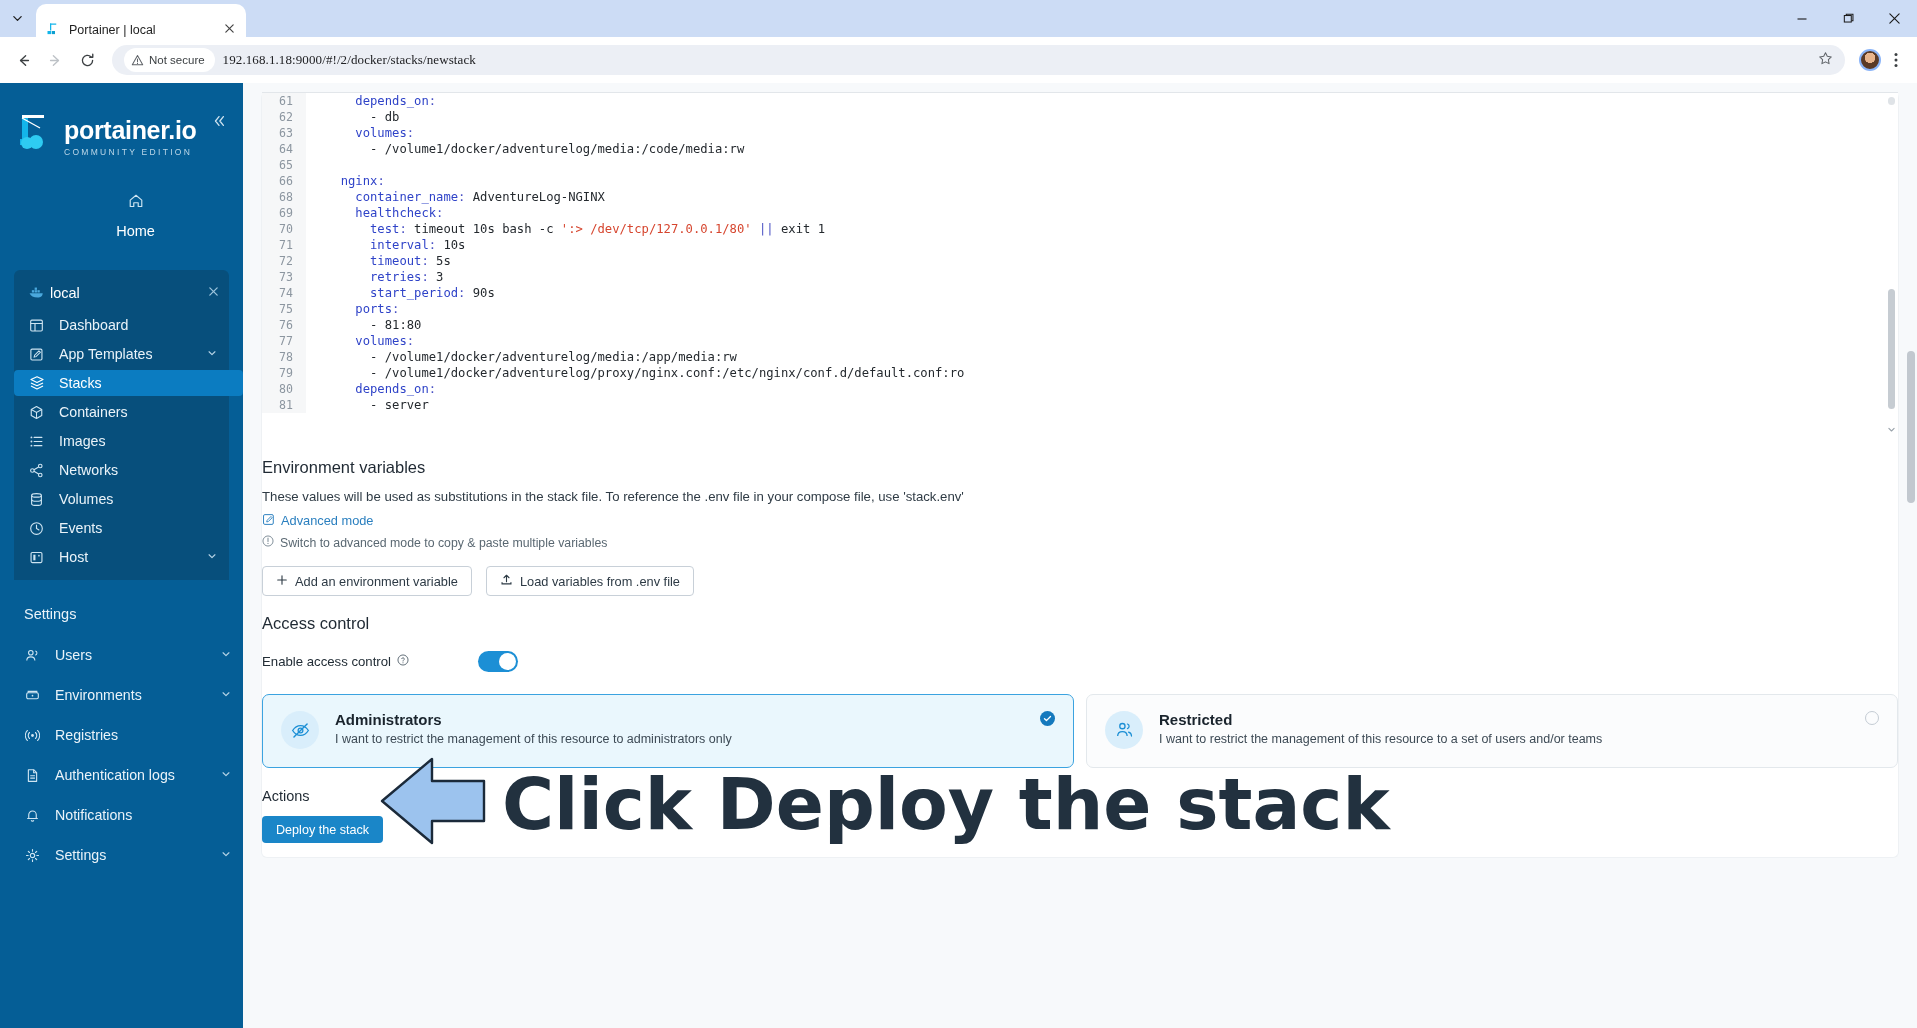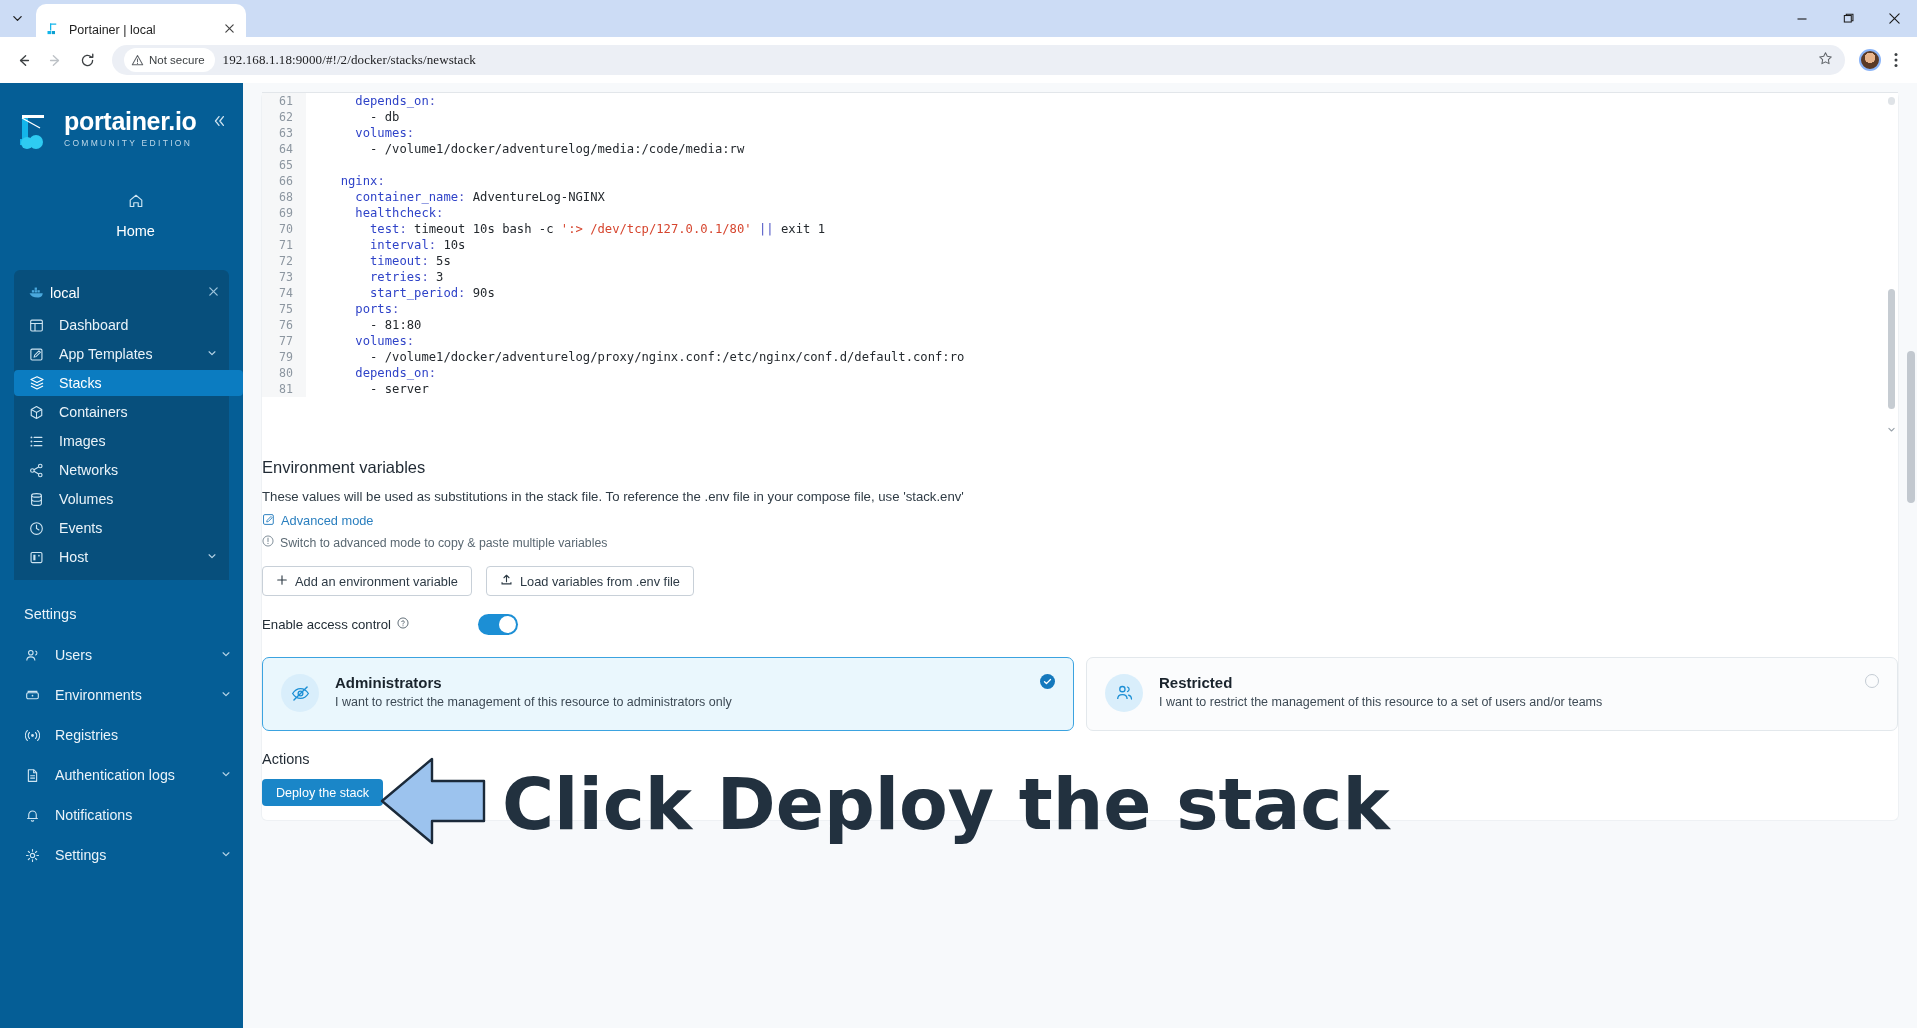--- a/index.html
+++ b/index.html
@@ -65,21 +65,21 @@
   .kebab{ width:26px;height:30px;display:flex;align-items:center;justify-content:center;color:#3c4043; }
 
   
   .app{ display:flex; height:calc(1028px - 83px); background:#ffffff; }
 
   
   .sidebar{
     width:243px; flex:none; background:#055e96; color:#fff; position:relative;
     padding-top:18px;
   }
-  .logo-row{ display:flex; align-items:flex-start; gap:10px; padding:8px 0 0 14px; }
+  .logo-row{ display:flex; align-items:flex-end; gap:10px; padding:8px 0 0 14px; }
   .logo-text .p1{ font-size:25px; font-weight:600; letter-spacing:-0.3px; line-height:1; }
   .logo-text .p2{ font-size:8.5px; letter-spacing:2.3px; color:#bcd7e8; margin-top:4px; }
   .collapse-btn{
     position:absolute; right:14px; top:28px; width:20px;height:20px;
     display:flex;align-items:center;justify-content:center; color:#cfe3f0; font-size:13px;
   }
   .nav-home{
     display:flex; align-items:center; gap:14px; padding:9px 0 9px 28px; margin-top:26px;
     font-size:14.5px;
     flex-direction:column;
@@ -547,20 +547,21 @@
             <div class="codeline"><div class="gutter">68</div><div class="codetext">    <span class="k">container_name</span><span class="op">:</span> <span class="v">AdventureLog-NGINX</span></div></div>
             <div class="codeline"><div class="gutter">69</div><div class="codetext">    <span class="k">healthcheck</span><span class="op">:</span></div></div>
             <div class="codeline"><div class="gutter">70</div><div class="codetext">      <span class="k">test</span><span class="op">:</span> <span class="v">timeout 10s bash -c </span><span class="s">':&gt; /dev/tcp/127.0.0.1/80'</span> <span class="op">||</span> <span class="v">exit 1</span></div></div>
             <div class="codeline"><div class="gutter">71</div><div class="codetext">      <span class="k">interval</span><span class="op">:</span> <span class="v">10s</span></div></div>
             <div class="codeline"><div class="gutter">72</div><div class="codetext">      <span class="k">timeout</span><span class="op">:</span> <span class="v">5s</span></div></div>
             <div class="codeline"><div class="gutter">73</div><div class="codetext">      <span class="k">retries</span><span class="op">:</span> <span class="v">3</span></div></div>
             <div class="codeline"><div class="gutter">74</div><div class="codetext">      <span class="k">start_period</span><span class="op">:</span> <span class="v">90s</span></div></div>
             <div class="codeline"><div class="gutter">75</div><div class="codetext">    <span class="k">ports</span><span class="op">:</span></div></div>
             <div class="codeline"><div class="gutter">76</div><div class="codetext">      - <span class="v">81:80</span></div></div>
             <div class="codeline"><div class="gutter">77</div><div class="codetext">    <span class="k">volumes</span><span class="op">:</span></div></div>
+            <div class="codeline"><div class="gutter">78</div><div class="codetext">      - <span class="v">/volume1/docker/adventurelog/media:/app/media:rw</span></div></div>
             <div class="codeline"><div class="gutter">79</div><div class="codetext">      - <span class="v">/volume1/docker/adventurelog/proxy/nginx.conf:/etc/nginx/conf.d/default.conf:ro</span></div></div>
             <div class="codeline"><div class="gutter">80</div><div class="codetext">    <span class="k">depends_on</span><span class="op">:</span></div></div>
             <div class="codeline"><div class="gutter">81</div><div class="codetext">      - <span class="v">server</span></div></div>
           </div>
         <div class="ed-scroll-top"></div>
         <div class="ed-scroll-v"></div>
         <div class="ed-arrow">
           <svg width="9" height="9" viewBox="0 0 12 12">
               <path d="M2.5 4.5L6 8l3.5-3.5" stroke="#9aa3ab" stroke-width="1.5" fill="none" stroke-linecap="round" stroke-linejoin="round"></path>
             </svg>
@@ -604,20 +605,21 @@
               <svg width="13" height="13" viewBox="0 0 14 14">
                   <path d="M7 9.4V2.4M4.3 5.1L7 2.4l2.7 2.7" stroke="#2d3a45" stroke-width="1.2" fill="none" stroke-linecap="round" stroke-linejoin="round"></path>
                   <path d="M2.2 10.2v1.5h9.6v-1.5" stroke="#2d3a45" stroke-width="1.2" fill="none" stroke-linecap="round"></path>
                 </svg>
             </span>
             <span>Load variables from .env file</span>
           </div>
         </div>
 
         
+        <h3 class="sect">Access control</h3>
         <div class="ac-row">
           <div class="ac-label">
             <span>Enable access control</span>
             <span>
               <svg width="12" height="12" viewBox="0 0 14 14">
                   <circle cx="7" cy="7" r="5.9" fill="none" stroke="#5a6872" stroke-width="1.1"></circle>
                   <path d="M5.5 5.4a1.55 1.55 0 013 .5c0 1-1.5 1.2-1.5 2.3" fill="none" stroke="#5a6872" stroke-width="1.1" stroke-linecap="round"></path>
                   <circle cx="7" cy="10.2" r="0.65" fill="#5a6872"></circle>
                 </svg>
             </span>

